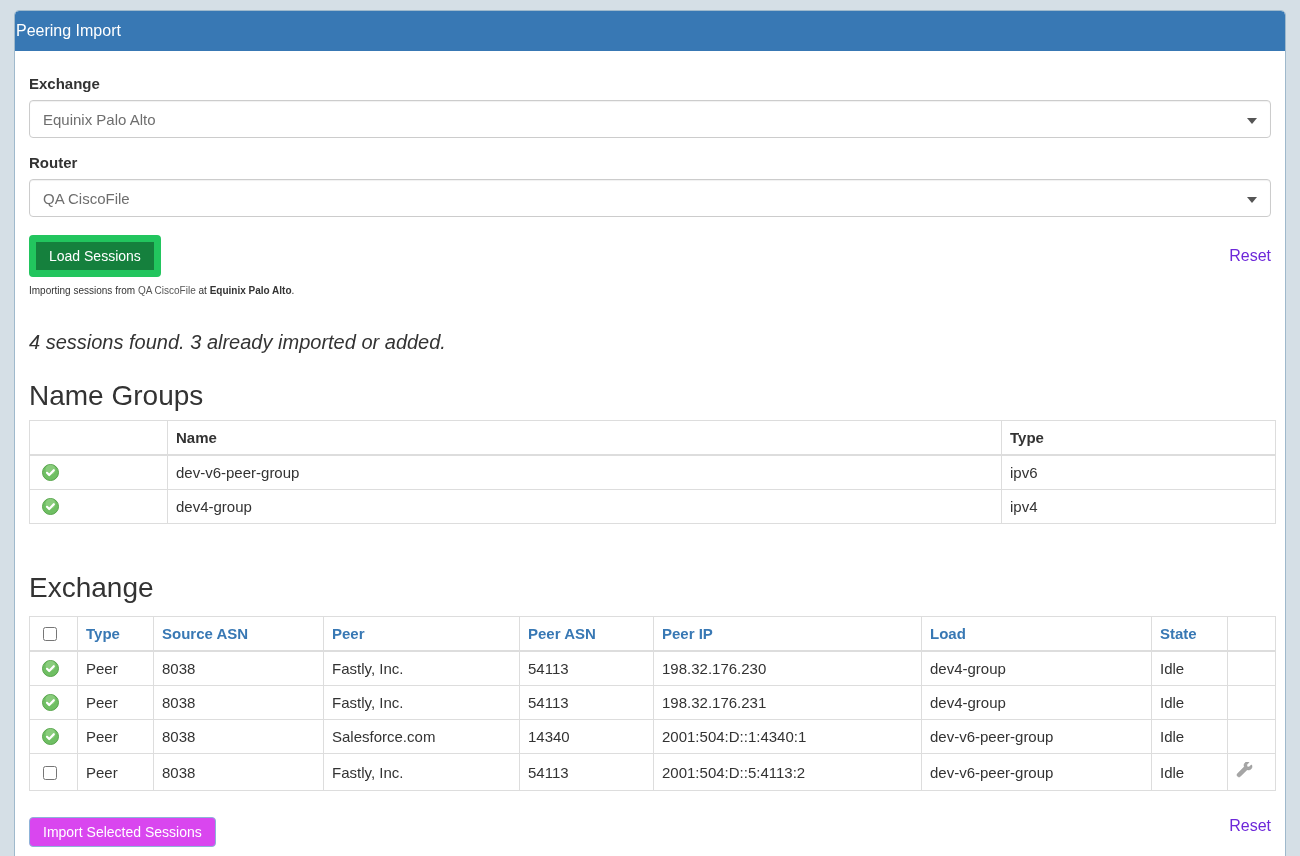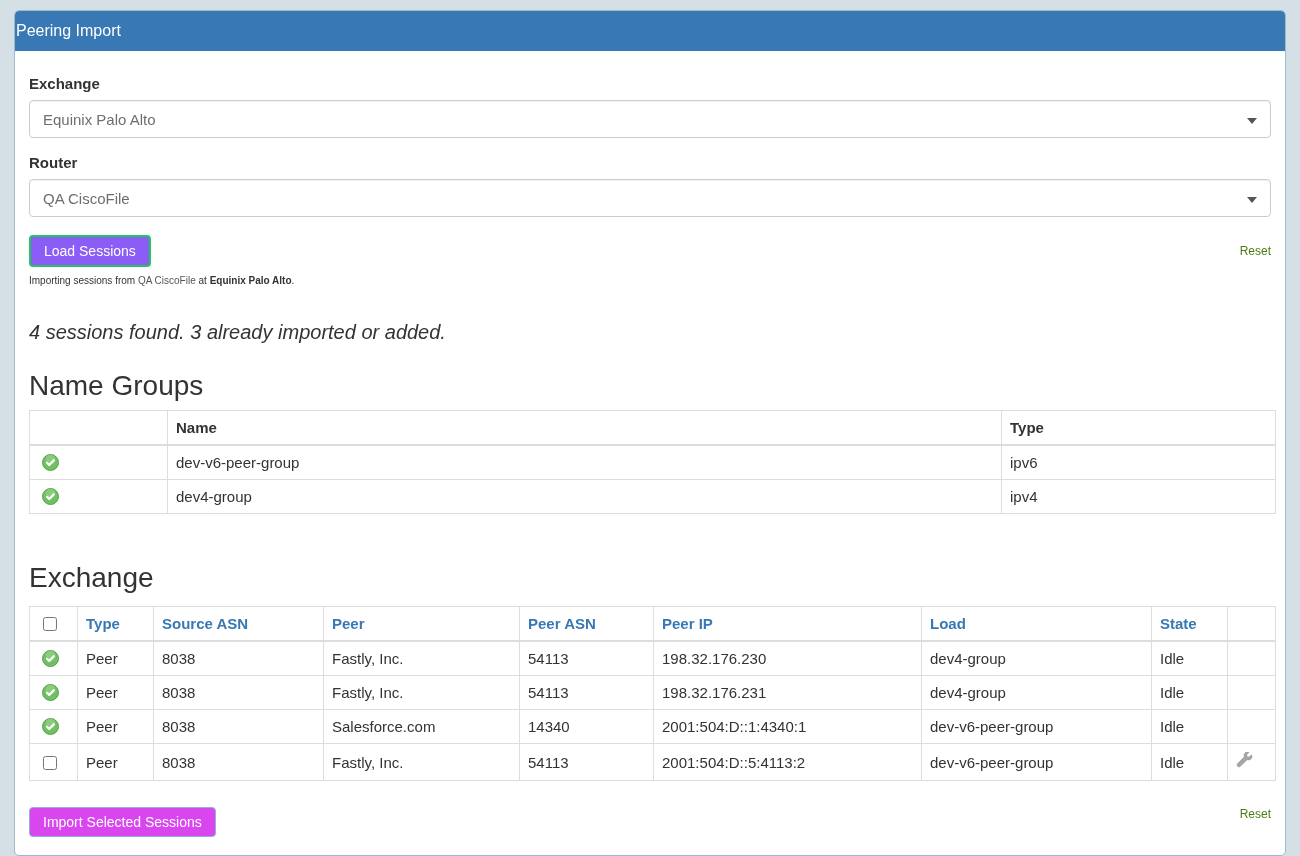--- a/index.html
+++ b/index.html
@@ -64,26 +64,26 @@
     margin-top: 18px;
   }
   .btn {
     font-family: "Liberation Sans", sans-serif;
     font-size: 14px;
     padding: 6px 13px;
     border-radius: 4px;
     color: #fff;
     cursor: pointer;
   }
-  .btn-primary { background: #8b5cf6; border: 2px solid #22c55e; }
+  .btn-primary { background: #15803d; border: 7px solid #22c55e; }
   .btn-muted   { background: #d946ef; border: 1px solid #8db3d8; cursor: not-allowed; }
   a.reset-link {
-    color: #4d7c0f;
+    color: #6d28d9;
     text-decoration: none;
-    font-size: 12px;
+    font-size: 16px;
     cursor: pointer;
   }
   .importing-line { margin: 8px 0 0 0; font-size: 10px; }
   .router-name { color: #555; }
   .importing-line strong { color: #333; }
   .summary-line { margin: 35px 0 0 0; font-size: 20px; font-style: italic; }
 
   h2.section-heading {
     font-weight: 400;
     font-size: 28px;

